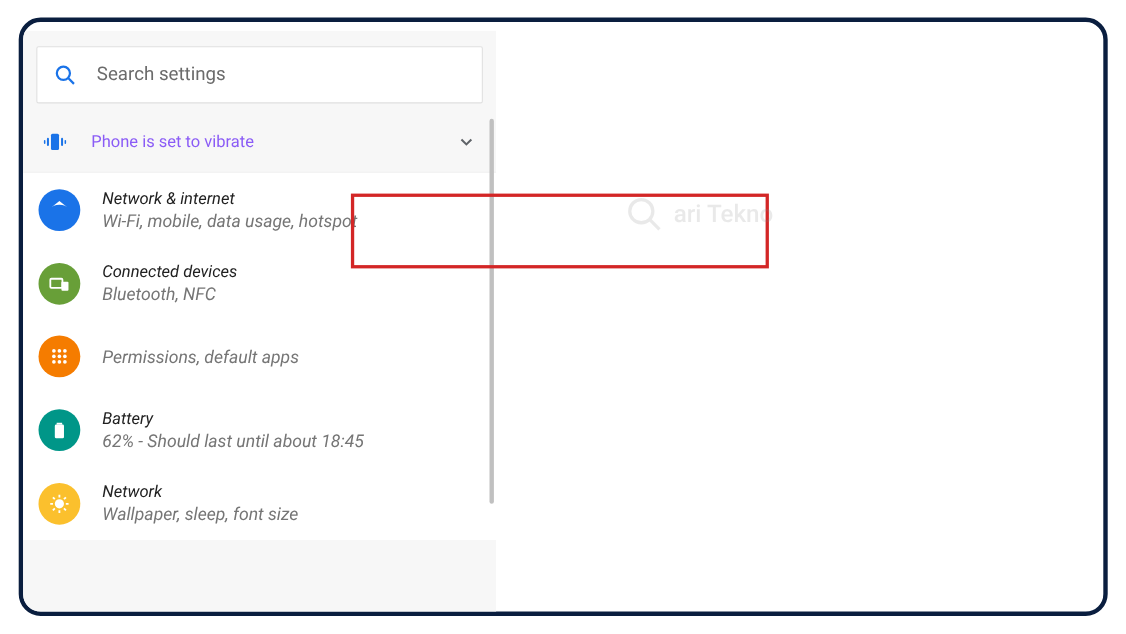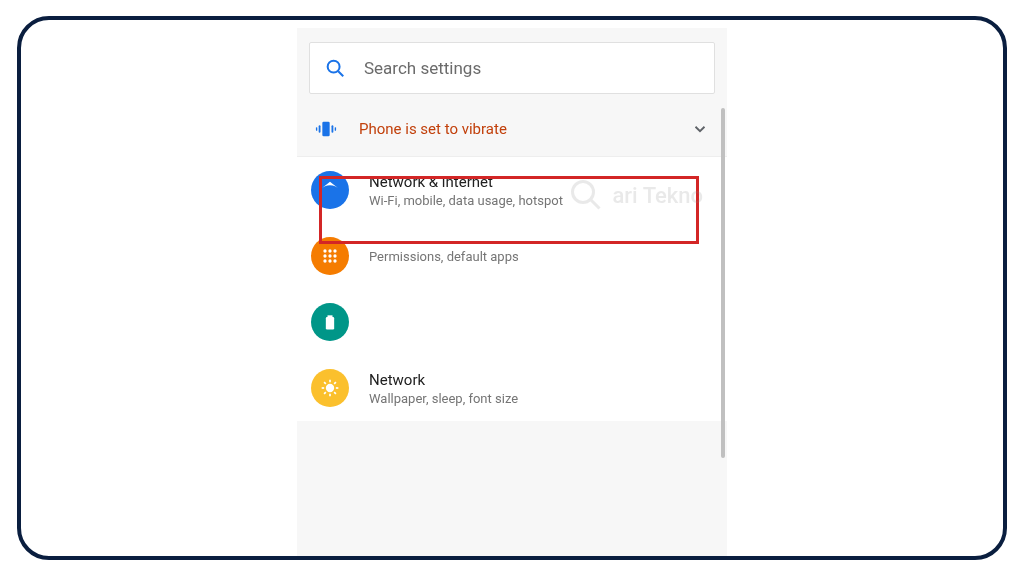--- a/index.html
+++ b/index.html
@@ -13,23 +13,22 @@
       width: 1024px;
       height: 576px;
       display: flex;
       justify-content: center;
       align-items: center;
     }
     .outer-frame {
       width: 990px;
       height: 544px;
       border: 4px solid #0a1e3f;
-      border-radius: 32px;
-      display: flex;
-      justify-content: center;
+      border-radius: 20px;
+      display: flex;
       align-items: flex-start;
       background: #ffffff;
       position: relative;
       overflow: hidden;
     }
     .phone-content {
       width: 430px;
       height: 100%;
       background: #f7f7f7;
       position: relative;
@@ -63,36 +62,37 @@
     }
     .vibrate-icon {
       width: 22px;
       display: flex;
       justify-content: center;
       margin-right: 22px;
       flex-shrink: 0;
     }
     .status-text {
       flex: 1;
-      color: #c2410c;
+      color: #8b5cf6;
       font-size: 15px;
     }
     .chevron-down {
       width: 18px;
       height: 18px;
     }
     .settings-list {
       background: #ffffff;
       border-top: 1px solid #eeeeee;
     }
     .setting-item {
       display: flex;
       align-items: center;
       padding: 14px 14px 14px 14px;
       min-height: 66px;
+      font-style: italic;
     }
     .highlight-box {
       position: absolute;
       border: 3px solid #d32626;
       pointer-events: none;
       left: 298px;
       top: 156px;
       width: 380px;
       height: 68px;
     }
@@ -115,21 +115,21 @@
       display: flex;
       flex-direction: column;
     }
     .item-title {
       color: #212121;
       font-size: 15px;
       margin-bottom: 2px;
     }
     .item-sub {
       color: #757575;
-      font-size: 13px;
+      font-size: 16px;
     }
     .scrollbar {
       position: absolute;
       right: 2px;
       top: 80px;
       width: 4px;
       height: 350px;
       background: #c0c0c0;
       border-radius: 2px;
     }
@@ -190,20 +190,32 @@
           <svg width="22" height="22" viewBox="0 0 24 24">
             <path d="M12 3 L22 11 A14 14 0 0 0 2 11 Z" fill="#ffffff"></path>
           </svg>
         </div>
         <div class="item-text">
           <span class="item-title">Network &amp; internet</span>
           <span class="item-sub">Wi-Fi, mobile, data usage, hotspot</span>
         </div>
       </div>
 
+      <div class="setting-item">
+        <div class="icon-circle icon-green">
+          <svg width="22" height="22" viewBox="0 0 24 24" fill="#ffffff">
+            <rect x="3" y="7" width="12" height="9" rx="1" fill="none" stroke="#ffffff" stroke-width="1.8"></rect>
+            <rect x="14" y="10" width="7" height="9" rx="1" fill="#ffffff"></rect>
+          </svg>
+        </div>
+        <div class="item-text">
+          <span class="item-title">Connected devices</span>
+          <span class="item-sub">Bluetooth, NFC</span>
+        </div>
+      </div>
 
       <div class="setting-item">
         <div class="icon-circle icon-orange">
           <svg width="20" height="20" viewBox="0 0 24 24" fill="#ffffff">
             <circle cx="6" cy="6" r="2"></circle>
               <circle cx="12" cy="6" r="2"></circle>
               <circle cx="18" cy="6" r="2"></circle>
             <circle cx="6" cy="12" r="2"></circle>
               <circle cx="12" cy="12" r="2"></circle>
               <circle cx="18" cy="12" r="2"></circle>
@@ -216,20 +228,24 @@
           <span class="item-sub">Permissions, default apps</span>
         </div>
       </div>
 
       <div class="setting-item">
         <div class="icon-circle icon-teal">
           <svg width="20" height="20" viewBox="0 0 24 24" fill="#ffffff">
             <rect x="9" y="4" width="6" height="2"></rect>
             <rect x="7" y="6" width="10" height="15" rx="1.5"></rect>
           </svg>
+        </div>
+        <div class="item-text">
+          <span class="item-title">Battery</span>
+          <span class="item-sub">62% - Should last until about 18:45</span>
         </div>
       </div>
 
       <div class="setting-item">
         <div class="icon-circle icon-amber">
           <svg width="20" height="20" viewBox="0 0 24 24" fill="#ffffff">
             <circle cx="12" cy="12" r="5"></circle>
             <g stroke="#ffffff" stroke-width="2">
               <line x1="12" y1="2" x2="12" y2="5"></line>
               <line x1="12" y1="19" x2="12" y2="22"></line>

